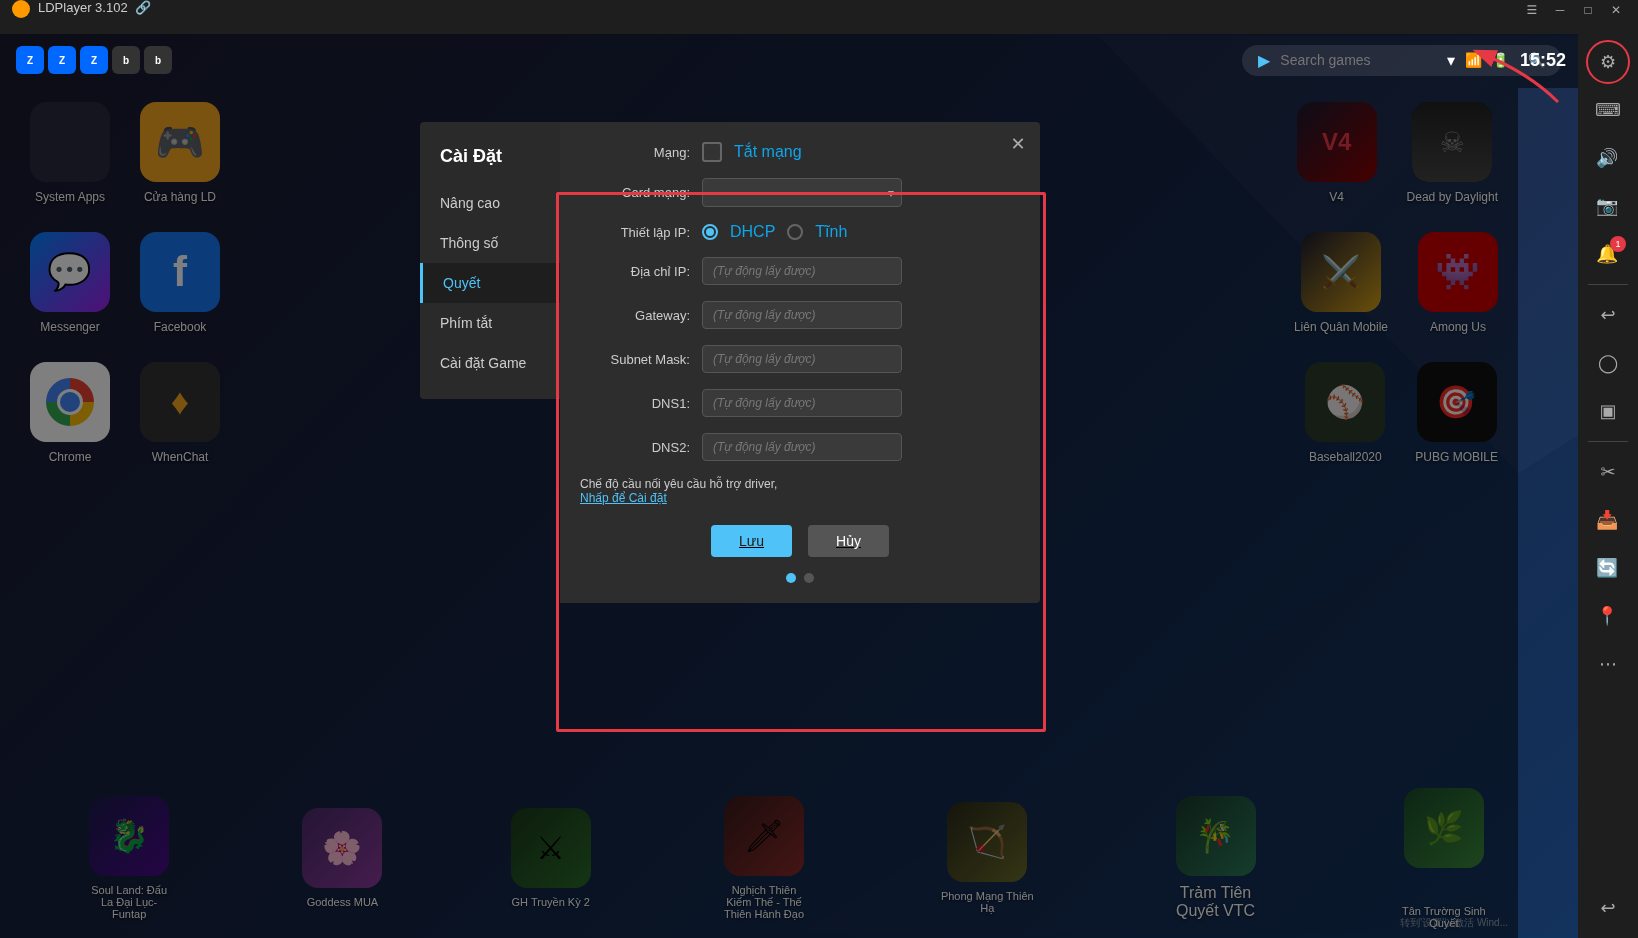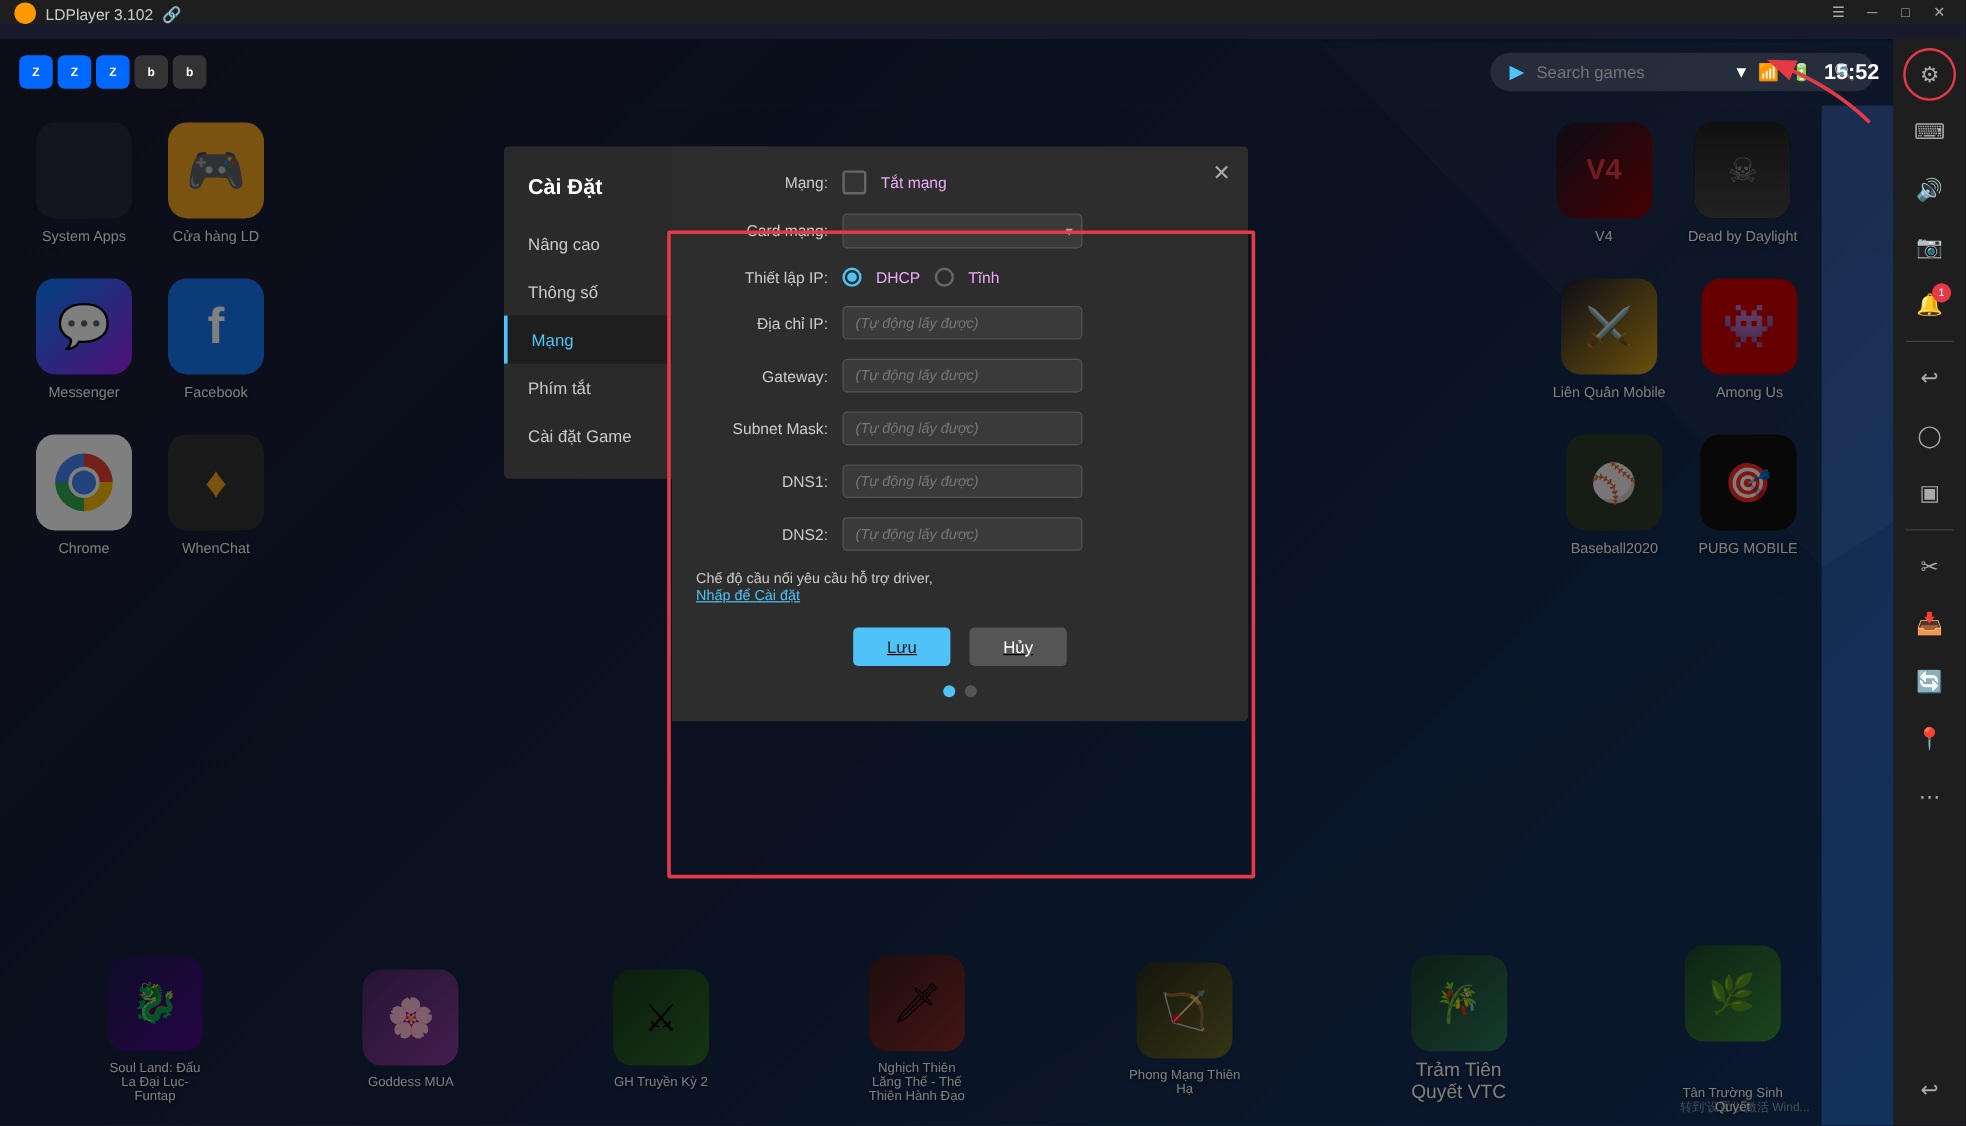--- a/index.html
+++ b/index.html
@@ -9,24 +9,24 @@
       overflow: hidden;
       background: #1a1a2e;
       font-family: 'Segoe UI', Arial, sans-serif;
       position: relative;
     }
 
     
     .titlebar {
       position: absolute;
       top: 0; left: 0; right: 0;
-      height: 20px;
+      height: 34px;
       background: #1e1e1e;
       display: flex;
-      align-items: flex-end;
+      align-items: flex-start;
       padding: 0 12px;
       z-index: 100;
     }
     .titlebar-logo {
       width: 18px; height: 18px;
       background: #f90;
       border-radius: 50%;
       margin-right: 8px;
     }
     .titlebar-title {
@@ -306,21 +306,21 @@
       display: flex; align-items: center; justify-content: center;
       cursor: pointer;
     }
     .radio-btn.selected::after {
       content: '';
       width: 8px; height: 8px;
       border-radius: 50%;
       background: #4fc3f7;
     }
     .radio-btn.unselected { border-color: #666; }
-    .radio-label { color: #f0abfc; font-size: 13px; }
+    .radio-label { color: #0ea5e9; font-size: 16px; }
     .dropdown-select {
       background: #3a3a3a;
       border: 1px solid #555;
       border-radius: 4px;
       padding: 6px 32px 6px 10px;
       color: #ccc;
       font-size: 13px;
       width: 200px;
       appearance: none;
       cursor: pointer;
@@ -565,21 +565,21 @@
     <div class="app-item">
       <div class="app-icon" style="background:linear-gradient(135deg,#4a2a6a,#8a3a9a);border-radius:16px;display:flex;align-items:center;justify-content:center;font-size:32px;">🌸</div>
       <span class="app-label" style="font-size:11px;">Goddess MUA</span>
     </div>
     <div class="app-item">
       <div class="app-icon" style="background:linear-gradient(135deg,#1a3a1a,#2a6a2a);border-radius:16px;display:flex;align-items:center;justify-content:center;font-size:32px;">⚔</div>
       <span class="app-label" style="font-size:11px;">GH Truyền Kỳ 2</span>
     </div>
     <div class="app-item">
       <div class="app-icon" style="background:linear-gradient(135deg,#3a1a1a,#8a2a2a);border-radius:16px;display:flex;align-items:center;justify-content:center;font-size:32px;">🗡</div>
-      <span class="app-label" style="font-size:11px;max-width:90px;">Nghịch Thiên Lăng Thế - Thế Thiên Hành Đạo</span>
+      <span class="app-label" style="font-size:11px;max-width:90px;">Nghịch Thiên Kiếm Thế - Thế Thiên Hành Đạo</span>
     </div>
     <div class="app-item">
       <div class="app-icon" style="background:linear-gradient(135deg,#2a2a1a,#6a6a2a);border-radius:16px;display:flex;align-items:center;justify-content:center;font-size:32px;">🏹</div>
       <span class="app-label" style="font-size:11px;">Phong Mạng Thiên Hạ</span>
     </div>
     <div class="app-item">
       <div class="app-icon" style="background:linear-gradient(135deg,#1a3a2a,#2a7a5a);border-radius:16px;display:flex;align-items:center;justify-content:center;font-size:32px;">🎋</div>
       <span class="app-label" style="font-size:16px;">Trảm Tiên Quyết VTC</span>
     </div>
     <div class="app-item">
@@ -589,21 +589,21 @@
   </div>
 
   <div class="win-watermark">转到'设置'以激活 Wind...</div>
 
   <div class="settings-overlay"></div>
 
   <div class="settings-panel">
     <div class="settings-title">Cài Đặt</div>
     <div class="settings-menu-item">Nâng cao</div>
     <div class="settings-menu-item">Thông số</div>
-    <div class="settings-menu-item active">Mạng</div>
+    <div class="settings-menu-item active">Quyết</div>
     <div class="settings-menu-item">Phím tắt</div>
     <div class="settings-menu-item">Cài đặt Game</div>
   </div>
 
   <div class="settings-dialog">
     <div class="dialog-close">✕</div>
 
     <div class="form-row">
       <span class="form-label">Mạng:</span>
       <div class="form-value">

